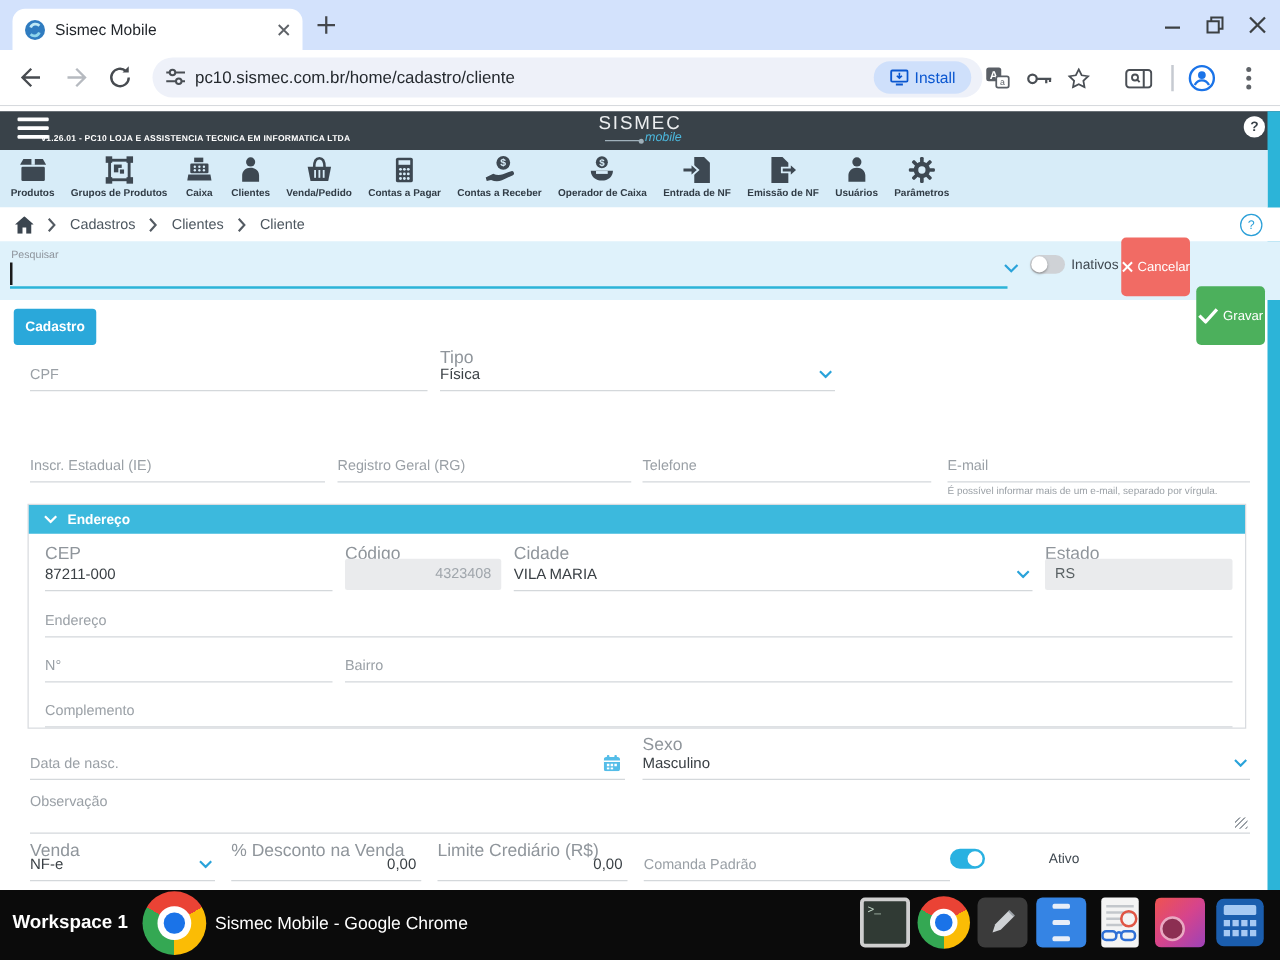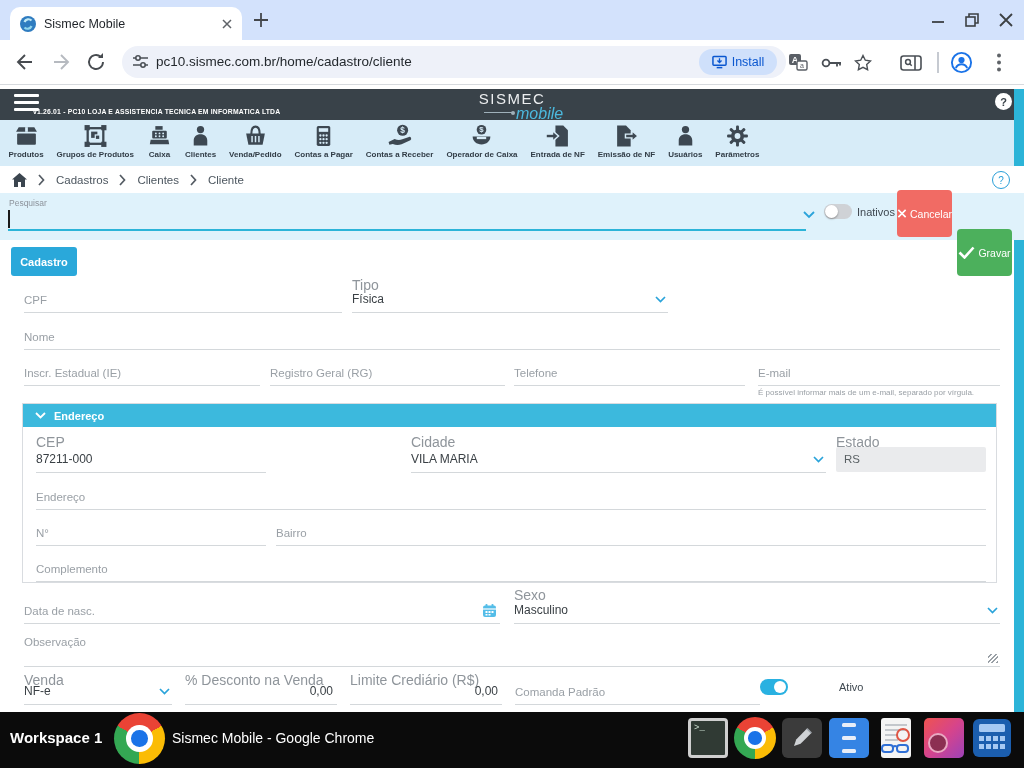--- a/index.html
+++ b/index.html
@@ -19,21 +19,21 @@
   .url-text{left:156px;top:49px;font-size:13.5px;color:#24292e;line-height:26px;white-space:nowrap;}
   .install-chip{left:699px;top:49px;width:78px;height:26px;border-radius:13px;background:#cfe0fb;
     display:flex;align-items:center;justify-content:center;gap:5px;color:#0b57d0;font-size:12.5px;}
   .vline{left:937px;top:52px;width:1.5px;height:21px;background:#c6cad1;}
   
   .appbg{left:0;top:85px;width:1024px;height:627px;background:#fff;}
   .appheader{left:0;top:89px;width:1024px;height:31px;background:#394249;}
   .hbar{left:7px;width:25px;height:3.4px;background:#fff;border-radius:1px;}
   .version{left:33px;top:108px;font-size:6.8px;font-weight:bold;color:#fff;letter-spacing:.2px;white-space:nowrap;}
   .logo-title{left:0;top:90px;width:1024px;text-align:center;font-size:15px;color:#eceef0;letter-spacing:1.5px;}
-  .logo-sub{left:516px;top:105px;font-size:16px;font-style:italic;color:#4cb9de;}
+  .logo-sub{left:516px;top:105px;font-size:10px;font-style:italic;color:#4cb9de;}
   .logo-line{left:484px;top:112px;width:28px;height:1.2px;background:#9fb0ba;}
   .logo-dot{left:511px;top:110.5px;width:4px;height:4px;border-radius:50%;background:#9fb0ba;}
   .helpcircle{left:995px;top:93px;width:17px;height:17px;border-radius:50%;background:#fff;color:#394249;
     font-size:11px;font-weight:bold;display:flex;align-items:center;justify-content:center;}
   .iconsbar{left:0;top:120px;width:1014px;height:46px;background:#d7ecf8;display:flex;align-items:flex-start;padding:3px 0 0 2px;box-sizing:border-box;}
   .titem{display:flex;flex-direction:column;align-items:center;gap:1px;padding:0 6.5px;cursor:pointer;}
   .titem svg{display:block;}
   .tlabel{font-size:8px;font-weight:bold;color:#313c46;white-space:nowrap;}
   .breadbar{left:0;top:166px;width:1024px;height:27px;background:#fff;}
   .bread{left:12px;top:166px;height:27px;display:flex;align-items:center;gap:11px;font-size:11.5px;color:#4c565f;}
@@ -370,23 +370,20 @@
   <div class="fld" style="left:24px;top:277px;width:318px;height:36px">
     <span class="ph">CPF</span>
   </div>
   <div class="fld" style="left:352px;top:277px;width:316px;height:36px">
     <span class="sl">Tipo</span>
     <span class="val">Física</span>
     <svg class="chev" width="11" height="7" viewBox="0 0 11 7">
       <path d="M1 1l4.5 4.5L10 1" stroke="#2aa3da" stroke-width="1.7" fill="none"></path>
       </svg>
   </div>
-  <div class="fld" style="left:24px;top:320px;width:976px;height:30px">
-    <span class="ph">Nome</span>
-  </div>
   <div class="fld" style="left:24px;top:356px;width:236px;height:30px">
     <span class="ph">Inscr. Estadual (IE)</span>
   </div>
   <div class="fld" style="left:270px;top:356px;width:235px;height:30px">
     <span class="ph">Registro Geral (RG)</span>
   </div>
   <div class="fld" style="left:514px;top:356px;width:231px;height:30px">
     <span class="ph">Telefone</span>
   </div>
   <div class="fld" style="left:758px;top:356px;width:242px;height:30px">
@@ -397,20 +394,26 @@
   <div class="abs endbox">
     <div class="abs endhdr">
       <svg width="11" height="7" viewBox="0 0 11 7">
         <path d="M1 1l4.5 4.5L10 1" stroke="#fff" stroke-width="1.8" fill="none"></path>
         </svg>
       <span>Endereço</span>
     </div>
     <div class="fld" style="left:13px;top:30px;width:230px;height:39px">
       <span class="sl">CEP</span>
       <span class="val">87211-000</span>
+    </div>
+    <div class="fld nob" style="left:253px;top:30px;width:125px;height:39px">
+      <span class="sl">Código</span>
+      <div class="dbox">
+        <span style="right:8px;color:#a0a6ac">4323408</span>
+      </div>
     </div>
     <div class="fld" style="left:388px;top:30px;width:415px;height:39px">
       <span class="sl">Cidade</span>
       <span class="val">VILA MARIA</span>
       <svg class="chev" width="11" height="7" viewBox="0 0 11 7">
         <path d="M1 1l4.5 4.5L10 1" stroke="#2aa3da" stroke-width="1.7" fill="none"></path>
         </svg>
     </div>
     <div class="fld nob" style="left:813px;top:30px;width:150px;height:39px">
       <span class="sl">Estado</span>

